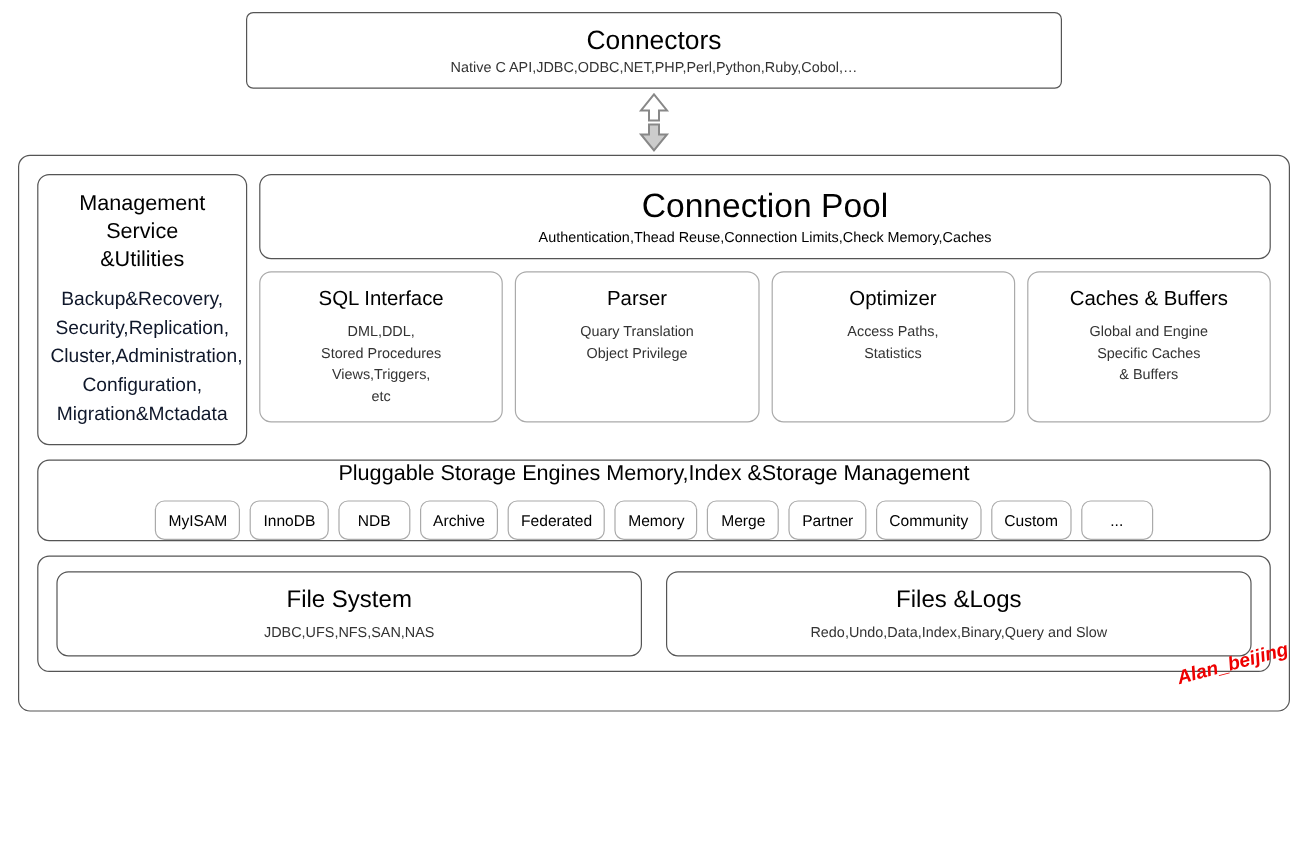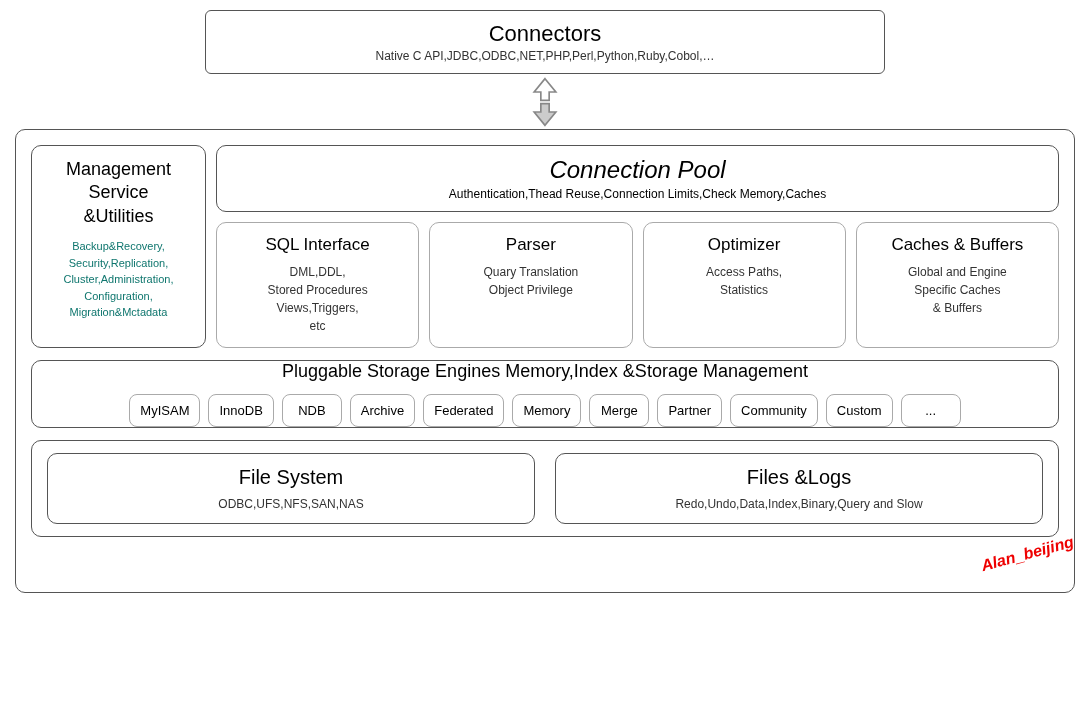--- a/index.html
+++ b/index.html
@@ -77,44 +77,43 @@
       padding: 12px 10px;
       text-align: center;
       flex-shrink: 0;
     }
     .management-box .title {
       font-size: 18px;
       line-height: 1.3;
       margin-bottom: 10px;
     }
     .management-box .content {
-      font-size: 11px;
-      color: #0f766e;
+      font-size: 16px;
+      color: #0f172a;
       line-height: 1.5;
     }
 
     
     .right-panel {
       flex: 1;
       display: flex;
       flex-direction: column;
       gap: 10px;
     }
 
     
     .connection-pool-box {
       border: 1.5px solid #555;
       border-radius: 10px;
       padding: 10px 20px;
       text-align: center;
     }
     .connection-pool-box .title {
-      font-size: 24px;
+      font-size: 28px;
       font-weight: normal;
-      font-style: italic;
     }
     .connection-pool-box .subtitle {
       font-size: 12px;
       color: #000000;
       margin-top: 3px;
     }
 
     
     .components-row {
       display: flex;
@@ -284,21 +283,21 @@
         <div class="engine-box">Partner</div>
         <div class="engine-box">Community</div>
         <div class="engine-box">Custom</div>
         <div class="engine-box">...</div>
       </div>
     </div>
 
     <div class="bottom-section">
       <div class="bottom-box">
         <div class="title">File System</div>
-        <div class="content">ODBC,UFS,NFS,SAN,NAS</div>
+        <div class="content">JDBC,UFS,NFS,SAN,NAS</div>
       </div>
       <div class="bottom-box">
         <div class="title">Files &amp;Logs</div>
         <div class="content">Redo,Undo,Data,Index,Binary,Query and Slow</div>
       </div>
     </div>
 
   </div>
 
   <div class="watermark">Alan_beijing</div>

